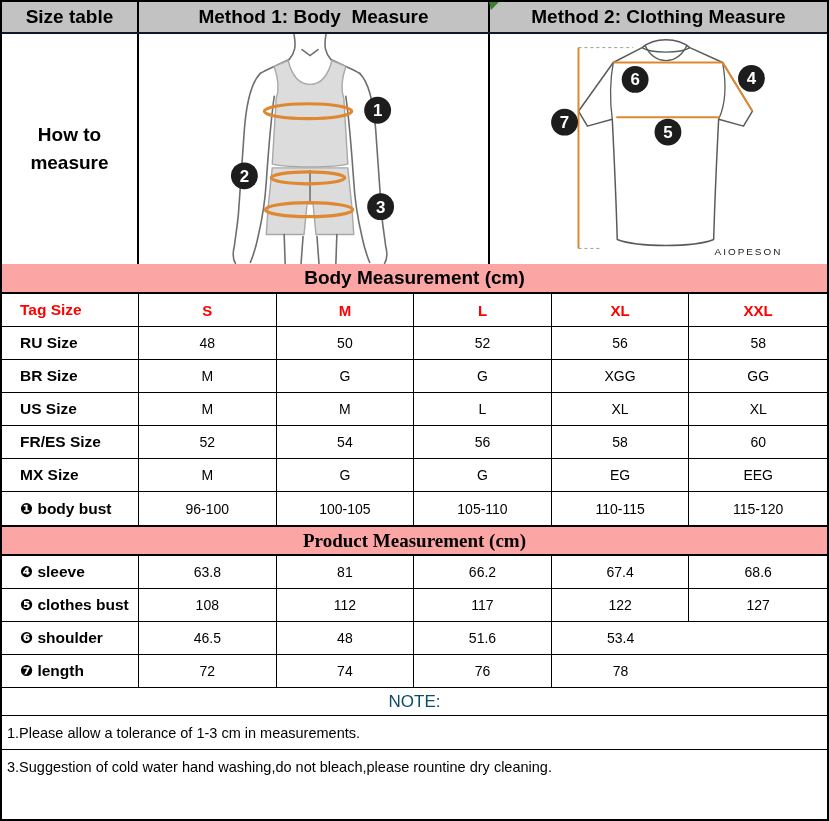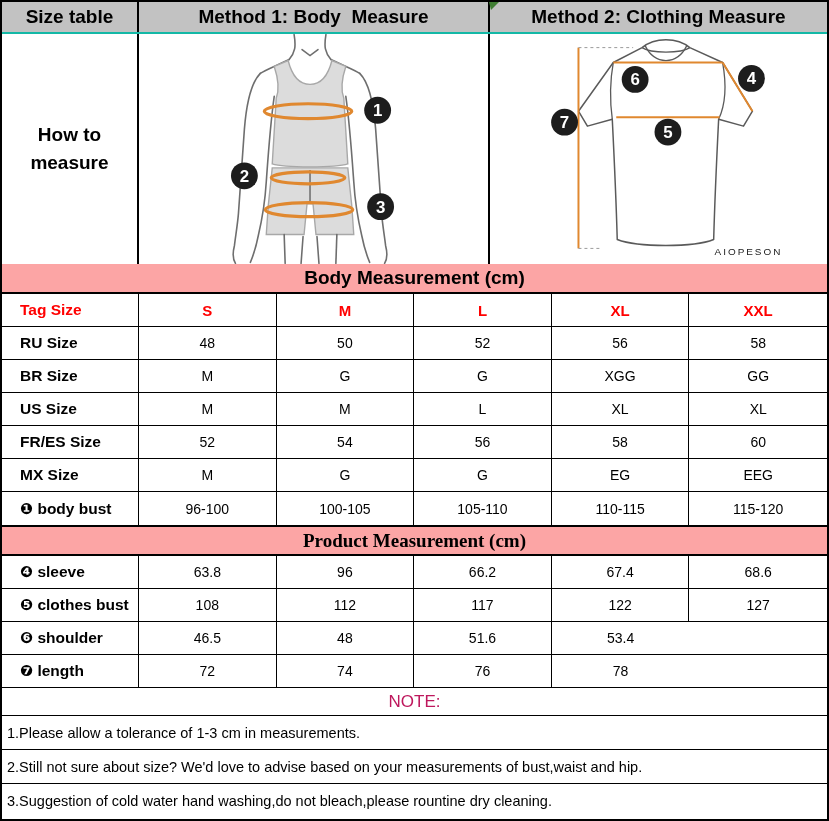--- a/index.html
+++ b/index.html
@@ -10,21 +10,21 @@
   .sheet {
     position:relative;
     width:829px; height:821px;
     border:2px solid #000;
     background:#fff;
     overflow:hidden;
   }
   
   .top-header {
     display:grid; grid-template-columns:137px 351px 1fr;
-    height:32px; border-bottom:2px solid #14b8a6;
+    height:32px; border-bottom:2px solid #0f172a;
   }
   .top-header .hcell {
     background:#c2c2c2;
     display:flex; align-items:center; justify-content:center;
     font-weight:bold; font-size:19px; white-space:pre;
     border-right:2px solid #000;
     position:relative;
   }
   .top-header .hcell:last-child { border-right:none; }
   .green-artifact {
@@ -70,21 +70,21 @@
   .cell.rowlabel {
     justify-content:flex-start; padding-left:18px;
     font-weight:bold; font-size:15.5px;
   }
   .red { color:#ff0000; }
   .cell.sizehead { font-weight:bold; font-size:15px; }
   .prod-rows .grid-row:last-child { border-bottom:1px solid #000; }
   
   .note-title {
     height:28px; display:flex; align-items:center; justify-content:center;
-    color:#be185d; font-size:17px; border-bottom:1px solid #000;
+    color:#0c4a6e; font-size:17px; border-bottom:1px solid #000;
   }
   .note-line {
     height:34px; display:flex; align-items:center;
     padding-left:5px; font-size:14.5px;
     border-bottom:1px solid #000;
   }
   .note-line:last-child { border-bottom:none; }
   
   .badge { fill:#1d1d1d; }
   .badge-num { fill:#fff; font-weight:bold; font-size:17px; font-family:"Liberation Sans",sans-serif; }
@@ -258,21 +258,21 @@
       <div class="cell">115-120</div>
     </div>
   </div>
 
   <div class="band b2">Product Measurement (cm)</div>
 
   <div class="prod-rows">
     <div class="grid-row">
       <div class="cell rowlabel">❹ sleeve</div>
       <div class="cell">63.8</div>
-      <div class="cell">96</div>
+      <div class="cell">81</div>
       <div class="cell">66.2</div>
       <div class="cell">67.4</div>
       <div class="cell">68.6</div>
     </div>
     <div class="grid-row">
       <div class="cell rowlabel">❺ clothes bust</div>
       <div class="cell">108</div>
       <div class="cell">112</div>
       <div class="cell">117</div>
       <div class="cell">122</div>
@@ -289,16 +289,15 @@
       <div class="cell rowlabel">❼ length</div>
       <div class="cell">72</div>
       <div class="cell">74</div>
       <div class="cell">76</div>
       <div class="cell">78</div>
     </div>
   </div>
 
   <div class="note-title">NOTE:</div>
   <div class="note-line">1.Please allow a tolerance of 1-3 cm in measurements.</div>
-  <div class="note-line">2.Still not sure about size? We'd love to advise based on your measurements of bust,waist and hip.</div>
   <div class="note-line">3.Suggestion of cold water hand washing,do not bleach,please rountine dry cleaning.</div>
 
 </div>
 
 </body></html>

